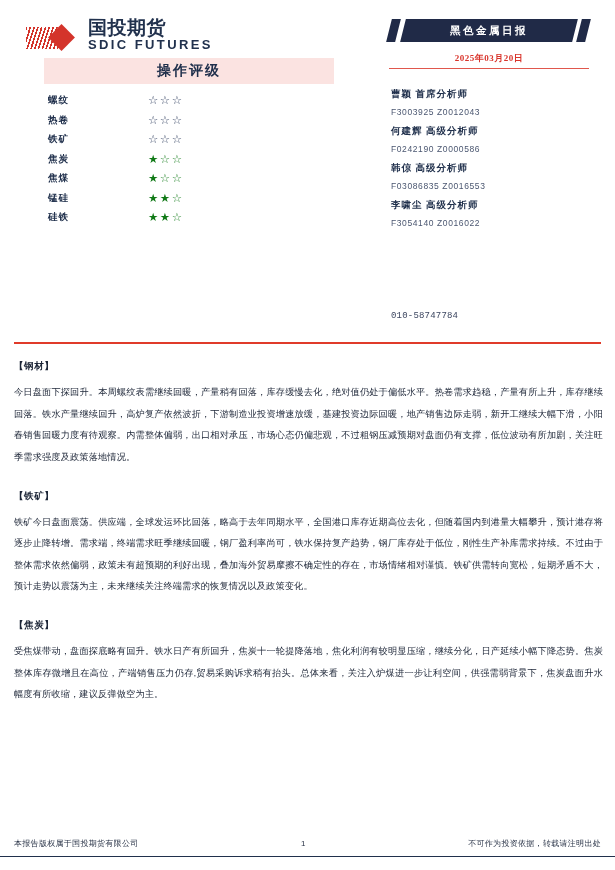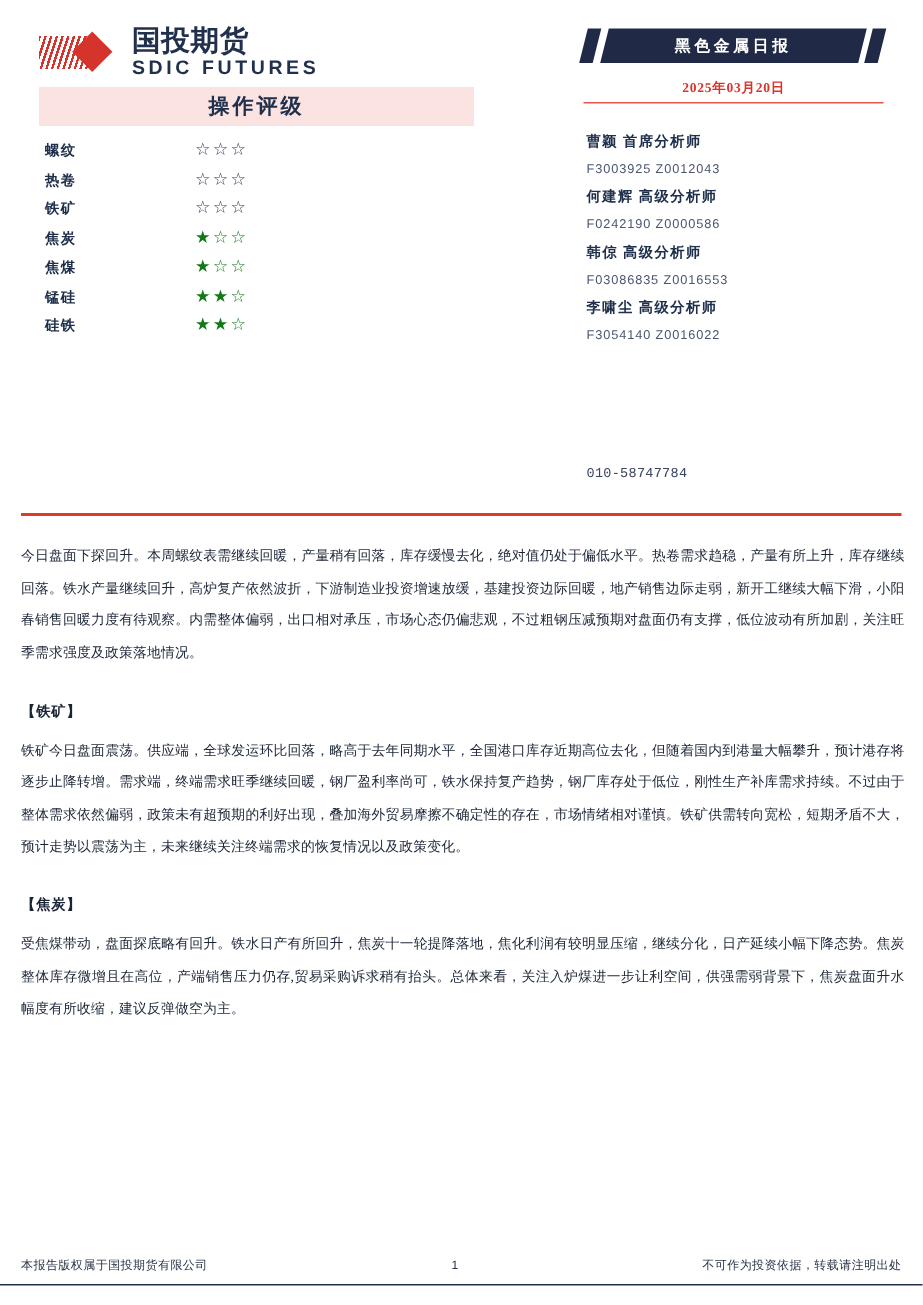--- a/index.html
+++ b/index.html
@@ -21,21 +21,21 @@
     position: relative;
     height: 345px;
   }
 
   
   .logo-block {
     position: absolute;
     left: 26px;
     top: 18px;
     display: flex;
-    align-items: center;
+    align-items: flex-end;
   }
   .logo-mark {
     position: relative;
     width: 56px;
     height: 26px;
     margin-right: 6px;
   }
   .logo-stripes {
     position: absolute;
     left: 0;
@@ -70,21 +70,21 @@
     font-size: 13px;
     font-weight: bold;
     letter-spacing: 2.4px;
     color: #21314d;
     margin-top: 1px;
   }
 
   
   .rating-card {
     position: absolute;
-    left: 26px;
+    left: 44px;
     top: 58px;
     width: 290px;
   }
   .rating-title-bar {
     background: #fbe3e1;
     height: 26px;
     display: flex;
     align-items: center;
     justify-content: center;
   }
@@ -357,20 +357,21 @@
 
   <div class="contact">
     <div class="contact-line">010-58747784</div>
   </div>
 
   <div class="header-rule"></div>
 </div>
 
 <div class="content" id="content-sections">
     <div class="section">
+      <div class="section-heading">【钢材】</div>
       <div class="section-body">今日盘面下探回升。本周螺纹表需继续回暖，产量稍有回落，库存缓慢去化，绝对值仍处于偏低水平。热卷需求趋稳，产量有所上升，库存继续回落。铁水产量继续回升，高炉复产依然波折，下游制造业投资增速放缓，基建投资边际回暖，地产销售边际走弱，新开工继续大幅下滑，小阳春销售回暖力度有待观察。内需整体偏弱，出口相对承压，市场心态仍偏悲观，不过粗钢压减预期对盘面仍有支撑，低位波动有所加剧，关注旺季需求强度及政策落地情况。</div>
     </div>
     <div class="section">
       <div class="section-heading">【铁矿】</div>
       <div class="section-body">铁矿今日盘面震荡。供应端，全球发运环比回落，略高于去年同期水平，全国港口库存近期高位去化，但随着国内到港量大幅攀升，预计港存将逐步止降转增。需求端，终端需求旺季继续回暖，钢厂盈利率尚可，铁水保持复产趋势，钢厂库存处于低位，刚性生产补库需求持续。不过由于整体需求依然偏弱，政策未有超预期的利好出现，叠加海外贸易摩擦不确定性的存在，市场情绪相对谨慎。铁矿供需转向宽松，短期矛盾不大，预计走势以震荡为主，未来继续关注终端需求的恢复情况以及政策变化。</div>
     </div>
     <div class="section">
       <div class="section-heading">【焦炭】</div>
       <div class="section-body">受焦煤带动，盘面探底略有回升。铁水日产有所回升，焦炭十一轮提降落地，焦化利润有较明显压缩，继续分化，日产延续小幅下降态势。焦炭整体库存微增且在高位，产端销售压力仍存,贸易采购诉求稍有抬头。总体来看，关注入炉煤进一步让利空间，供强需弱背景下，焦炭盘面升水幅度有所收缩，建议反弹做空为主。</div>
     </div>

